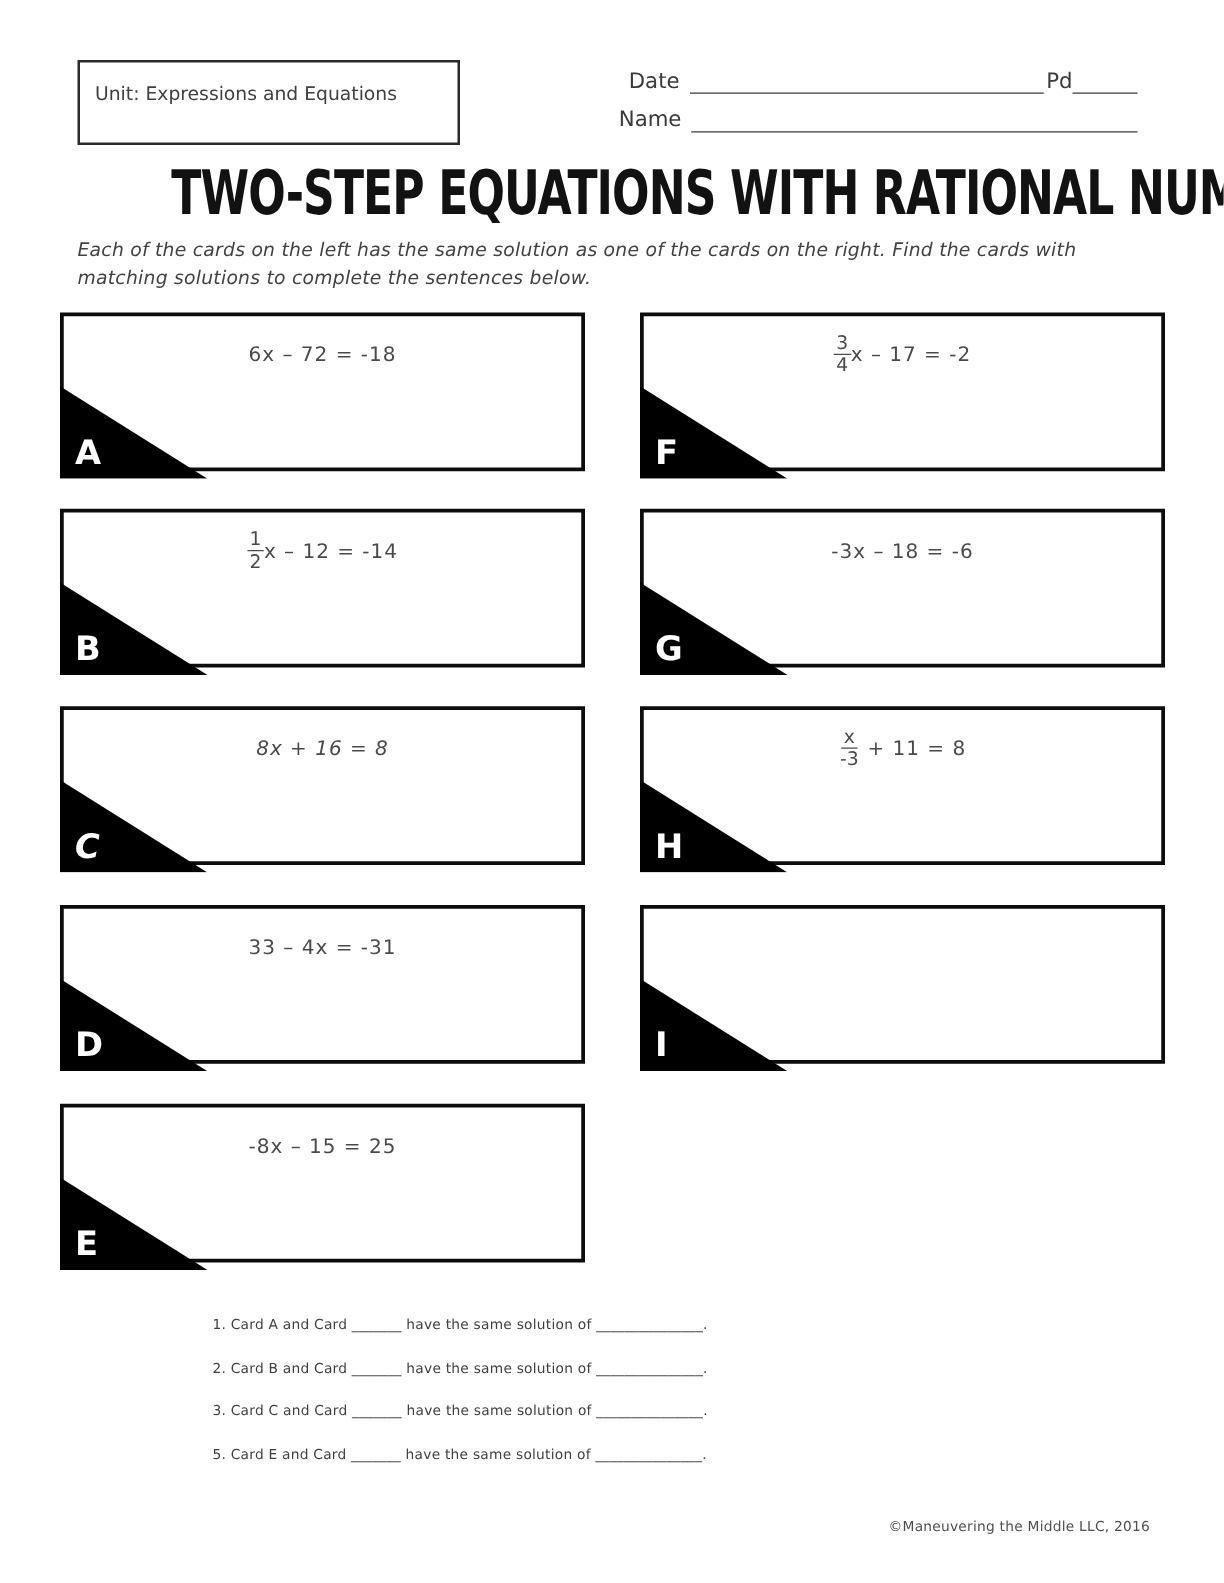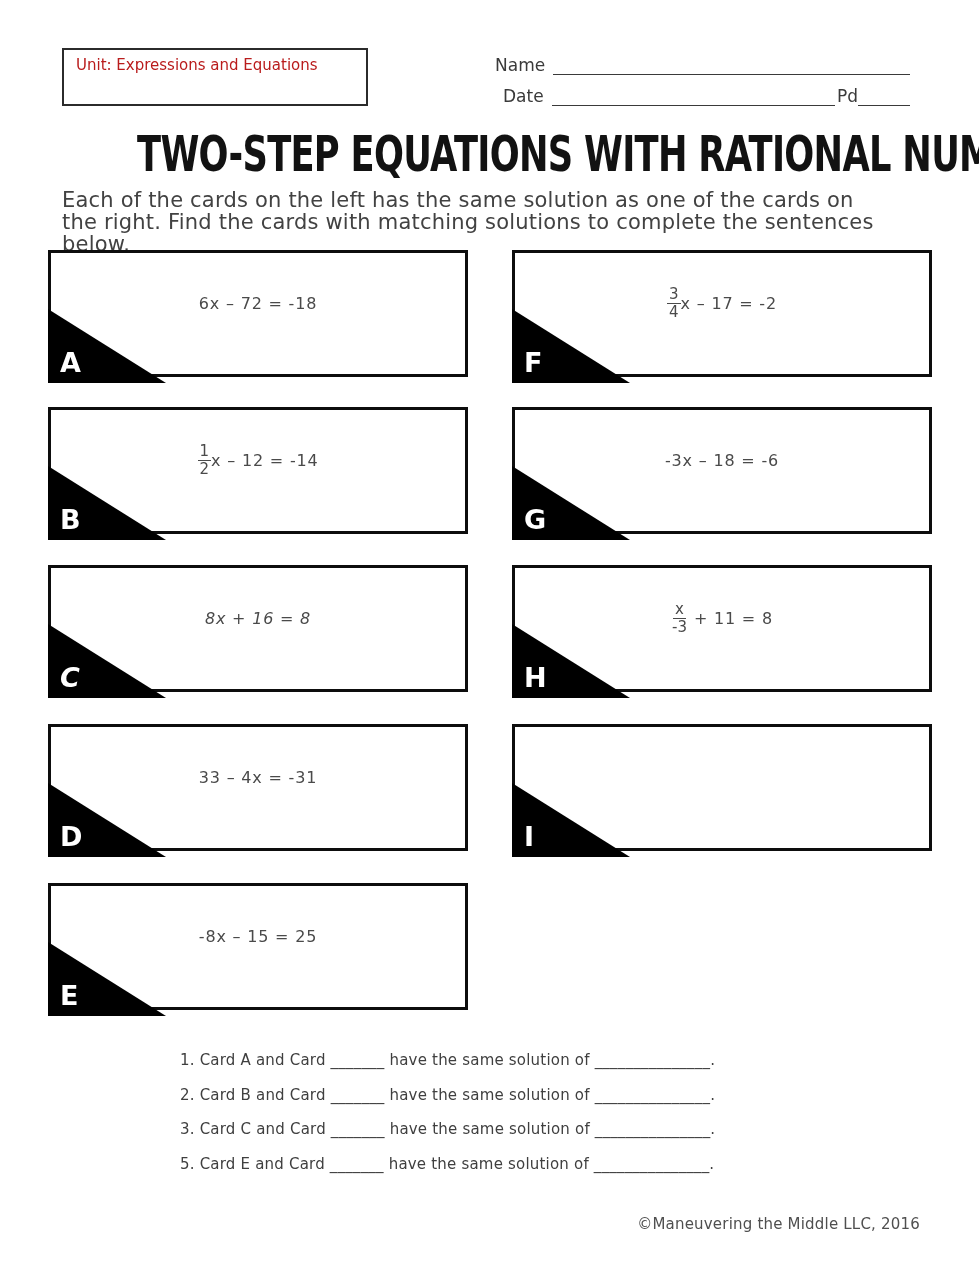--- a/index.html
+++ b/index.html
@@ -8,91 +8,91 @@
     width:979px;height:1266px;
     background:#ffffff;
     font-family:"DejaVu Sans","Liberation Sans",sans-serif;
     color:#3f3f3f;
     overflow:hidden;
   }
   
   .unit-box{
     position:absolute;left:62px;top:48px;width:290px;height:44px;
     border:2px solid #2b2b2b;background:#fff;
-    padding:5px 0 5px 12px;
-    font-size:15px;line-height:21px;color:#b91c1c;
+    padding:15px 0 5px 12px;
+    font-size:15px;line-height:21px;color:#404040;
   }
   .name-date{position:absolute;left:495px;top:48px;width:415px;font-size:17px;color:#3a3a3a;}
   .nd-row{display:flex;align-items:flex-end;height:27px;margin-bottom:4px;}
   .nd-label{flex:0 0 auto;padding-right:8px;}
   .nd-line{flex:1 1 auto;border-bottom:1.6px solid #3a3a3a;height:22px;}
   .nd-line.short{flex:0 0 52px;}
   
   .title{
     position:absolute;left:0;top:126px;width:979px;text-align:center;
     font-size:49px;font-weight:800;color:#121212;letter-spacing:-1px;
     transform:scaleX(0.72);transform-origin:50% 50%;white-space:nowrap;
   }
   .instructions{
     position:absolute;left:62px;top:189px;width:822px;
-    font-size:21px;line-height:22px;color:#424242;letter-spacing:0.2px;
+    font-size:15px;line-height:22px;color:#424242;letter-spacing:0.2px;font-style:italic;
   }
   
   .card{
     position:absolute;width:414px;height:121px;
     background:#fff;border:3px solid #0d0d0d;
   }
   .equation{
     height:60px;display:flex;align-items:center;justify-content:center;
-    font-size:16px;color:#4a4a4a;letter-spacing:0.8px;margin-top:20px;
+    font-size:16px;color:#4a4a4a;letter-spacing:0.8px;
   }
   .eqtext{white-space:pre;}
   .frac{
     display:inline-flex;flex-direction:column;align-items:center;
     line-height:1.12;font-size:15px;letter-spacing:0;
   }
   .frac .num{border-bottom:1.6px solid #4a4a4a;padding:0 2px;}
   .frac .den{padding:0 1px;}
   .corner{
     position:absolute;left:-3px;bottom:-9px;width:118px;height:74px;
     background:#000;
     clip-path:polygon(0 0,100% 100%,0 100%);
   }
   .letter{
     position:absolute;left:9px;bottom:-4px;z-index:2;
     color:#ffffff;font-size:27px;font-weight:700;
   }
   
-  .sentences{position:absolute;left:180px;top:1049px;width:700px;font-size:15px;color:#3f3f3f;}
+  .sentences{position:absolute;left:170px;top:1049px;width:700px;font-size:11px;color:#3f3f3f;}
   .sentence{height:22px;line-height:22px;margin-bottom:12.5px;letter-spacing:0.2px;}
   
   .footer{
     position:absolute;right:59px;top:1215px;
-    font-size:15px;color:#4f4f4f;letter-spacing:0.2px;text-align:right;
+    font-size:11px;color:#4f4f4f;letter-spacing:0.2px;text-align:right;
   }
 </style>
 </head>
 <body>
 
 <div class="page">
 
   <div class="unit-box">
     <div>Unit: Expressions and Equations</div>
   </div>
 
   <div class="name-date">
     <div class="nd-row">
-      <span class="nd-label">Name</span>
-      <span class="nd-line"></span>
-    </div>
-    <div class="nd-row">
       <span class="nd-label" style="padding-left:8px;">Date</span>
       <span class="nd-line"></span>
       <span class="nd-label" style="padding:0 0 0 2px;">Pd</span>
       <span class="nd-line short"></span>
+    </div>
+    <div class="nd-row">
+      <span class="nd-label">Name</span>
+      <span class="nd-line"></span>
     </div>
   </div>
 
   <div class="title">TWO-STEP EQUATIONS WITH RATIONAL NUMBERS</div>
 
   <div class="instructions">Each of the cards on the left has the same solution as one of the cards on the right. Find the cards with matching solutions to complete the sentences below.</div>
 
   <div class="card" style="left:48px;top:250px;">
     <div class="equation">
       <span class="eqtext">6x – 72 = -18</span>

